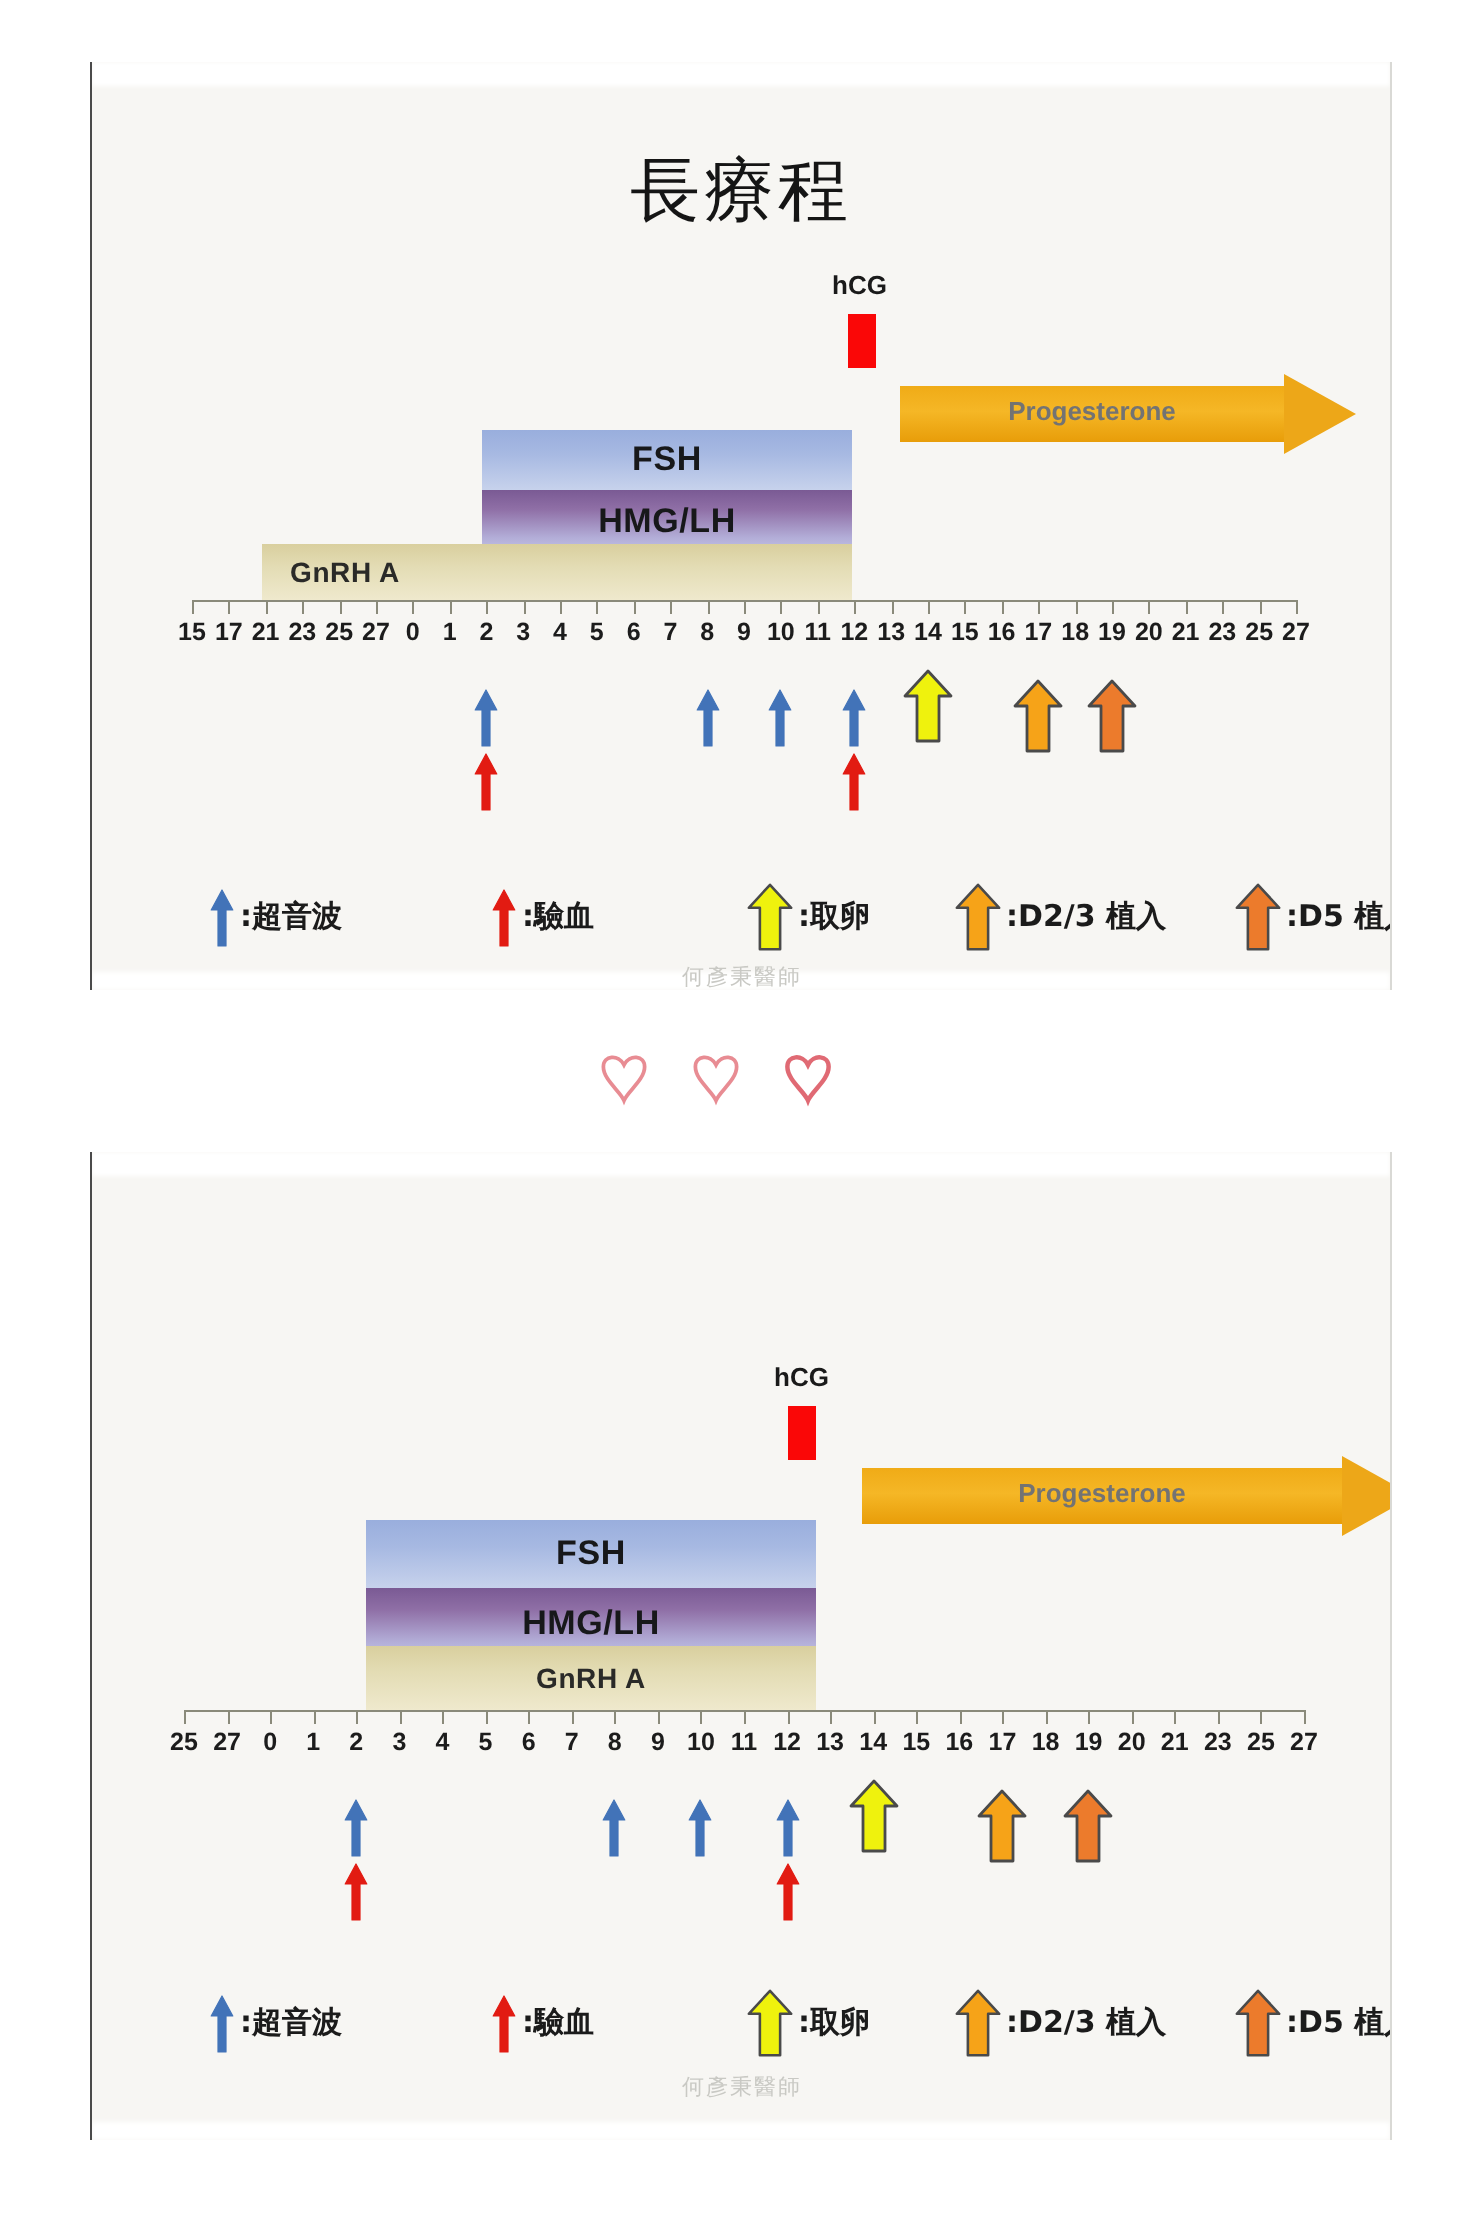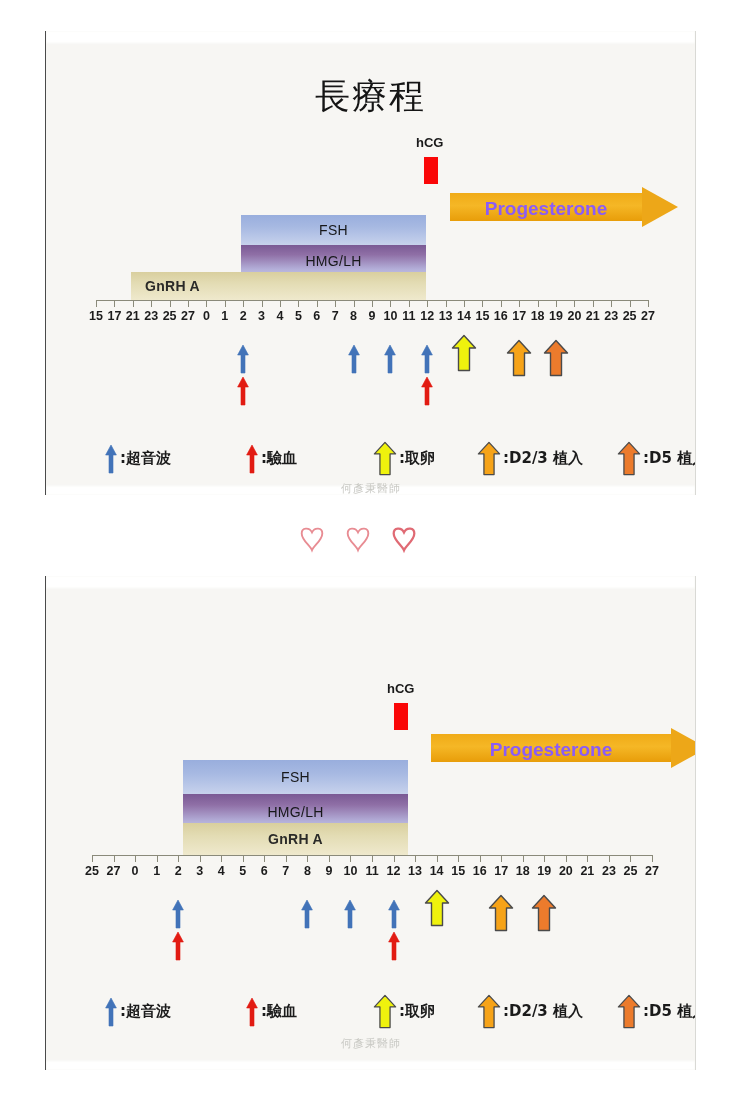--- a/index.html
+++ b/index.html
@@ -103,37 +103,38 @@
     top: 0;
     width: 0;
     height: 0;
     border-top: 20px solid transparent;
     border-bottom: 20px solid transparent;
     border-left: 36px solid #eda718;
   }
   .prog-text {
     position: absolute;
     top: 11px;
-    font-size: 19px;
+    font-size: 13px;
     font-weight: bold;
-    color: #8b5cf6;
+    color: #737373;
     text-align: center;
     white-space: nowrap;
   }
 
   
   .bar {
     position: absolute;
     box-sizing: border-box;
     display: flex;
     align-items: center;
     justify-content: center;
-    font-size: 14px;
+    font-size: 17px;
     color: #17181a;
     letter-spacing: 0.3px;
+    font-weight: bold;
   }
   .bar-fsh {
     background: linear-gradient(180deg, #99aedd 0%, #a7b9e2 40%, #c7d2ec 100%);
   }
   .bar-hmg {
     background: linear-gradient(180deg, #7a5a94 0%, #8f6fa6 30%, #b3aed8 75%, #c3c6e6 100%);
   }
   .bar-gnrh {
     background: linear-gradient(180deg, #d9cf9e 0%, #e3dcb4 40%, #efe9cd 100%);
     font-size: 14px;

